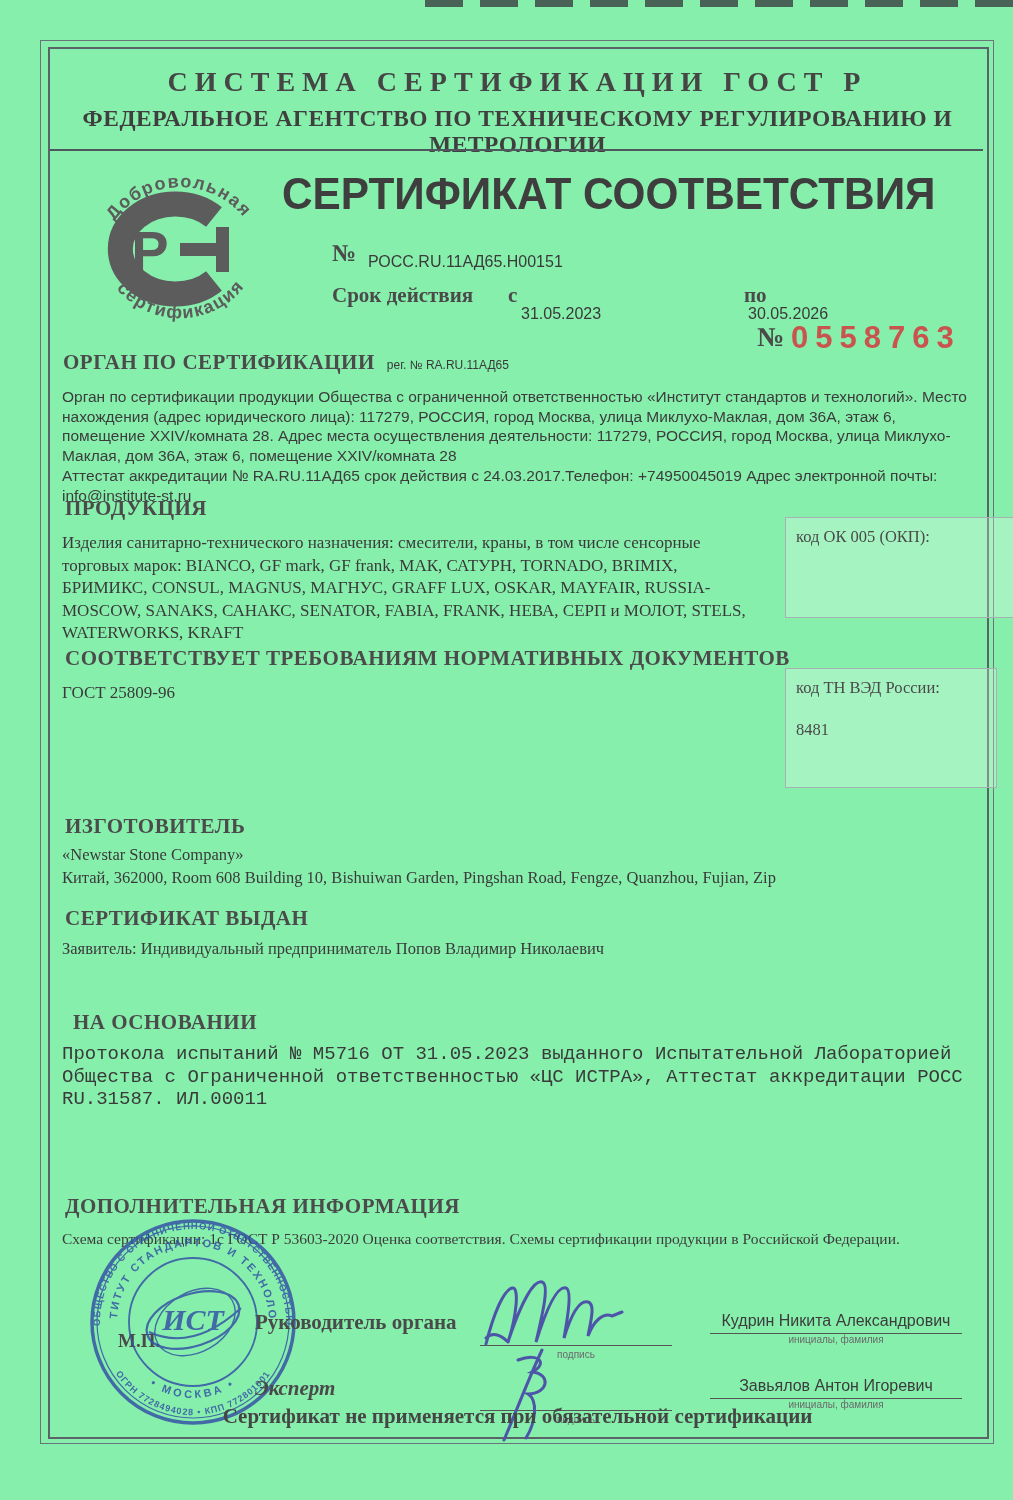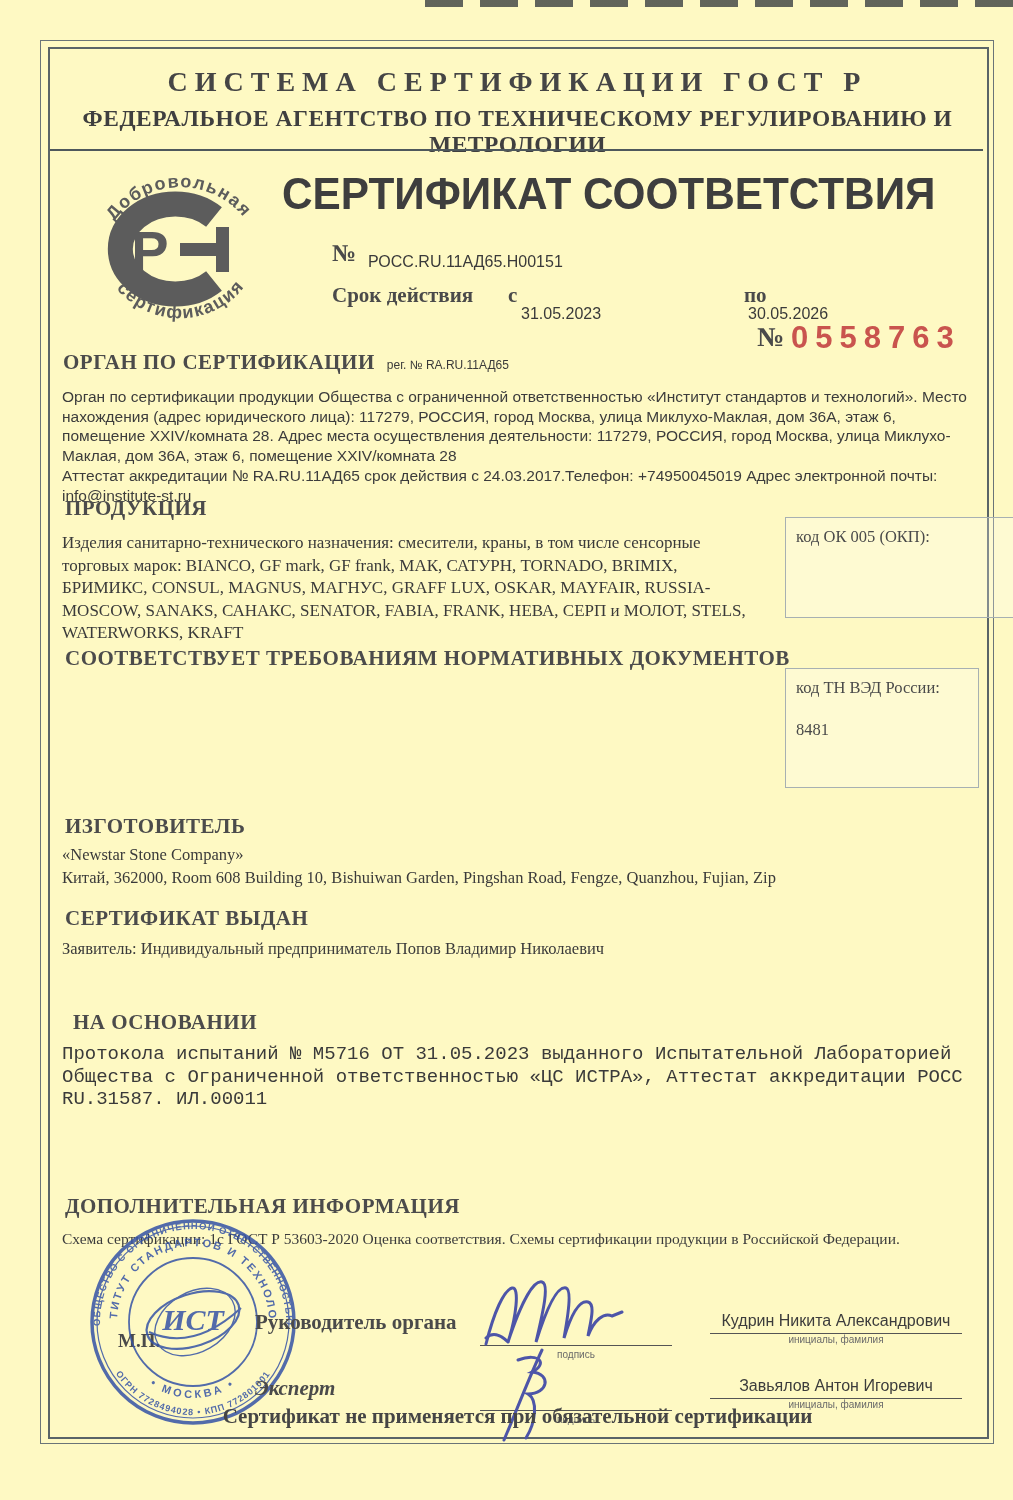--- a/index.html
+++ b/index.html
@@ -1,18 +1,18 @@
 <!DOCTYPE html>
 <html><head>
 <meta charset="utf-8">
 <style>
   html,body{margin:0;padding:0;background:#cfd6d8;}
   .page{
     position:relative;width:1013px;height:1500px;margin:0 auto;
-    background:#fef9c3;overflow:hidden;
+    background:#86efac;overflow:hidden;
     font-family:"Liberation Serif", serif;color:#3d3d3d;
   }
   .frame-outer{position:absolute;left:40px;top:40px;width:952px;height:1402px;border:1.5px solid #6a7478;}
   .frame-inner{position:absolute;left:48px;top:47px;width:937px;height:1388px;border:2.5px solid #5a6468;}
   .abs{position:absolute;}
   .hdr1{left:50px;top:66px;width:935px;text-align:center;font-weight:bold;font-size:28px;letter-spacing:7px;color:#454545;}
   .hdr2{left:50px;top:106px;width:935px;text-align:center;font-weight:bold;font-size:23px;letter-spacing:0.5px;color:#3f3f3f;transform:scaleX(1.02);}
   .hdr-rule{left:50px;top:149px;width:933px;height:0;border-top:2px solid #4e585c;}
   .doc-title{left:282px;top:168px;width:680px;font-family:"Liberation Sans",sans-serif;font-weight:bold;font-size:45px;color:#3e3e3e;transform:scaleX(0.94);transform-origin:left;letter-spacing:0px;white-space:nowrap;}
   .no-label{font-weight:bold;font-size:24px;color:#4a4a4a;}
@@ -84,21 +84,22 @@
   <div class="abs sans-body" style="left:62px;top:387px;width:906px;">Орган по сертификации продукции Общества с ограниченной ответственностью «Институт стандартов и технологий». Место нахождения (адрес юридического лица): 117279, РОССИЯ, город Москва, улица Миклухо-Маклая, дом 36А, этаж 6, помещение XXIV/комната 28. Адрес места осуществления деятельности: 117279, РОССИЯ, город Москва, улица Миклухо-Маклая, дом 36А, этаж 6, помещение XXIV/комната 28</div>
   <div class="abs sans-body" style="left:62px;top:466px;width:920px;">Аттестат аккредитации № RA.RU.11АД65 срок действия с 24.03.2017.Телефон: +74950045019 Адрес электронной почты: info@institute-st.ru</div>
 
   <div class="abs sec-head" style="left:65px;top:496px;">ПРОДУКЦИЯ</div>
   <div class="abs serif-body" style="left:62px;top:532px;width:705px;">Изделия санитарно-технического назначения: смесители, краны, в том числе сенсорные торговых марок: BIANCO, GF mark, GF frank, МАК, САТУРН, TORNADO, BRIMIX, БРИМИКС, CONSUL, MAGNUS, МАГНУС, GRAFF LUX, OSKAR, MAYFAIR, RUSSIA-MOSCOW, SANAKS, САНАКС, SENATOR, FABIA, FRANK, НЕВА, СЕРП и МОЛОТ, STELS, WATERWORKS, KRAFT</div>
   <div class="abs code-box" style="left:785px;top:517px;width:232px;height:101px;">
     <span>код ОК 005 (ОКП):</span>
   </div>
 
   <div class="abs sec-head" style="left:65px;top:646px;">СООТВЕТСТВУЕТ ТРЕБОВАНИЯМ НОРМАТИВНЫХ ДОКУМЕНТОВ</div>
-  <div class="abs code-box" style="left:785px;top:668px;width:194px;height:120px;">
+  <div class="abs serif-body" style="left:62px;top:682px;width:700px;">ГОСТ 25809-96</div>
+  <div class="abs code-box" style="left:785px;top:668px;width:212px;height:120px;">
     <div>код ТН ВЭД России:</div>
     <div style="margin-top:22px;">8481</div>
   </div>
 
   <div class="abs sec-head" style="left:65px;top:814px;">ИЗГОТОВИТЕЛЬ</div>
   <div class="abs serif-body" style="left:62px;top:844px;width:910px;font-size:16.5px;">«Newstar Stone Company»</div>
   <div class="abs serif-body" style="left:62px;top:867px;width:910px;font-size:16.5px;">Китай, 362000, Room 608 Building 10, Bishuiwan Garden, Pingshan Road, Fengze, Quanzhou, Fujian, Zip</div>
 
   <div class="abs sec-head" style="left:65px;top:906px;">СЕРТИФИКАТ ВЫДАН</div>
   <div class="abs serif-body" style="left:62px;top:938px;width:915px;font-size:16.5px;">Заявитель: Индивидуальный предприниматель Попов Владимир Николаевич</div>

